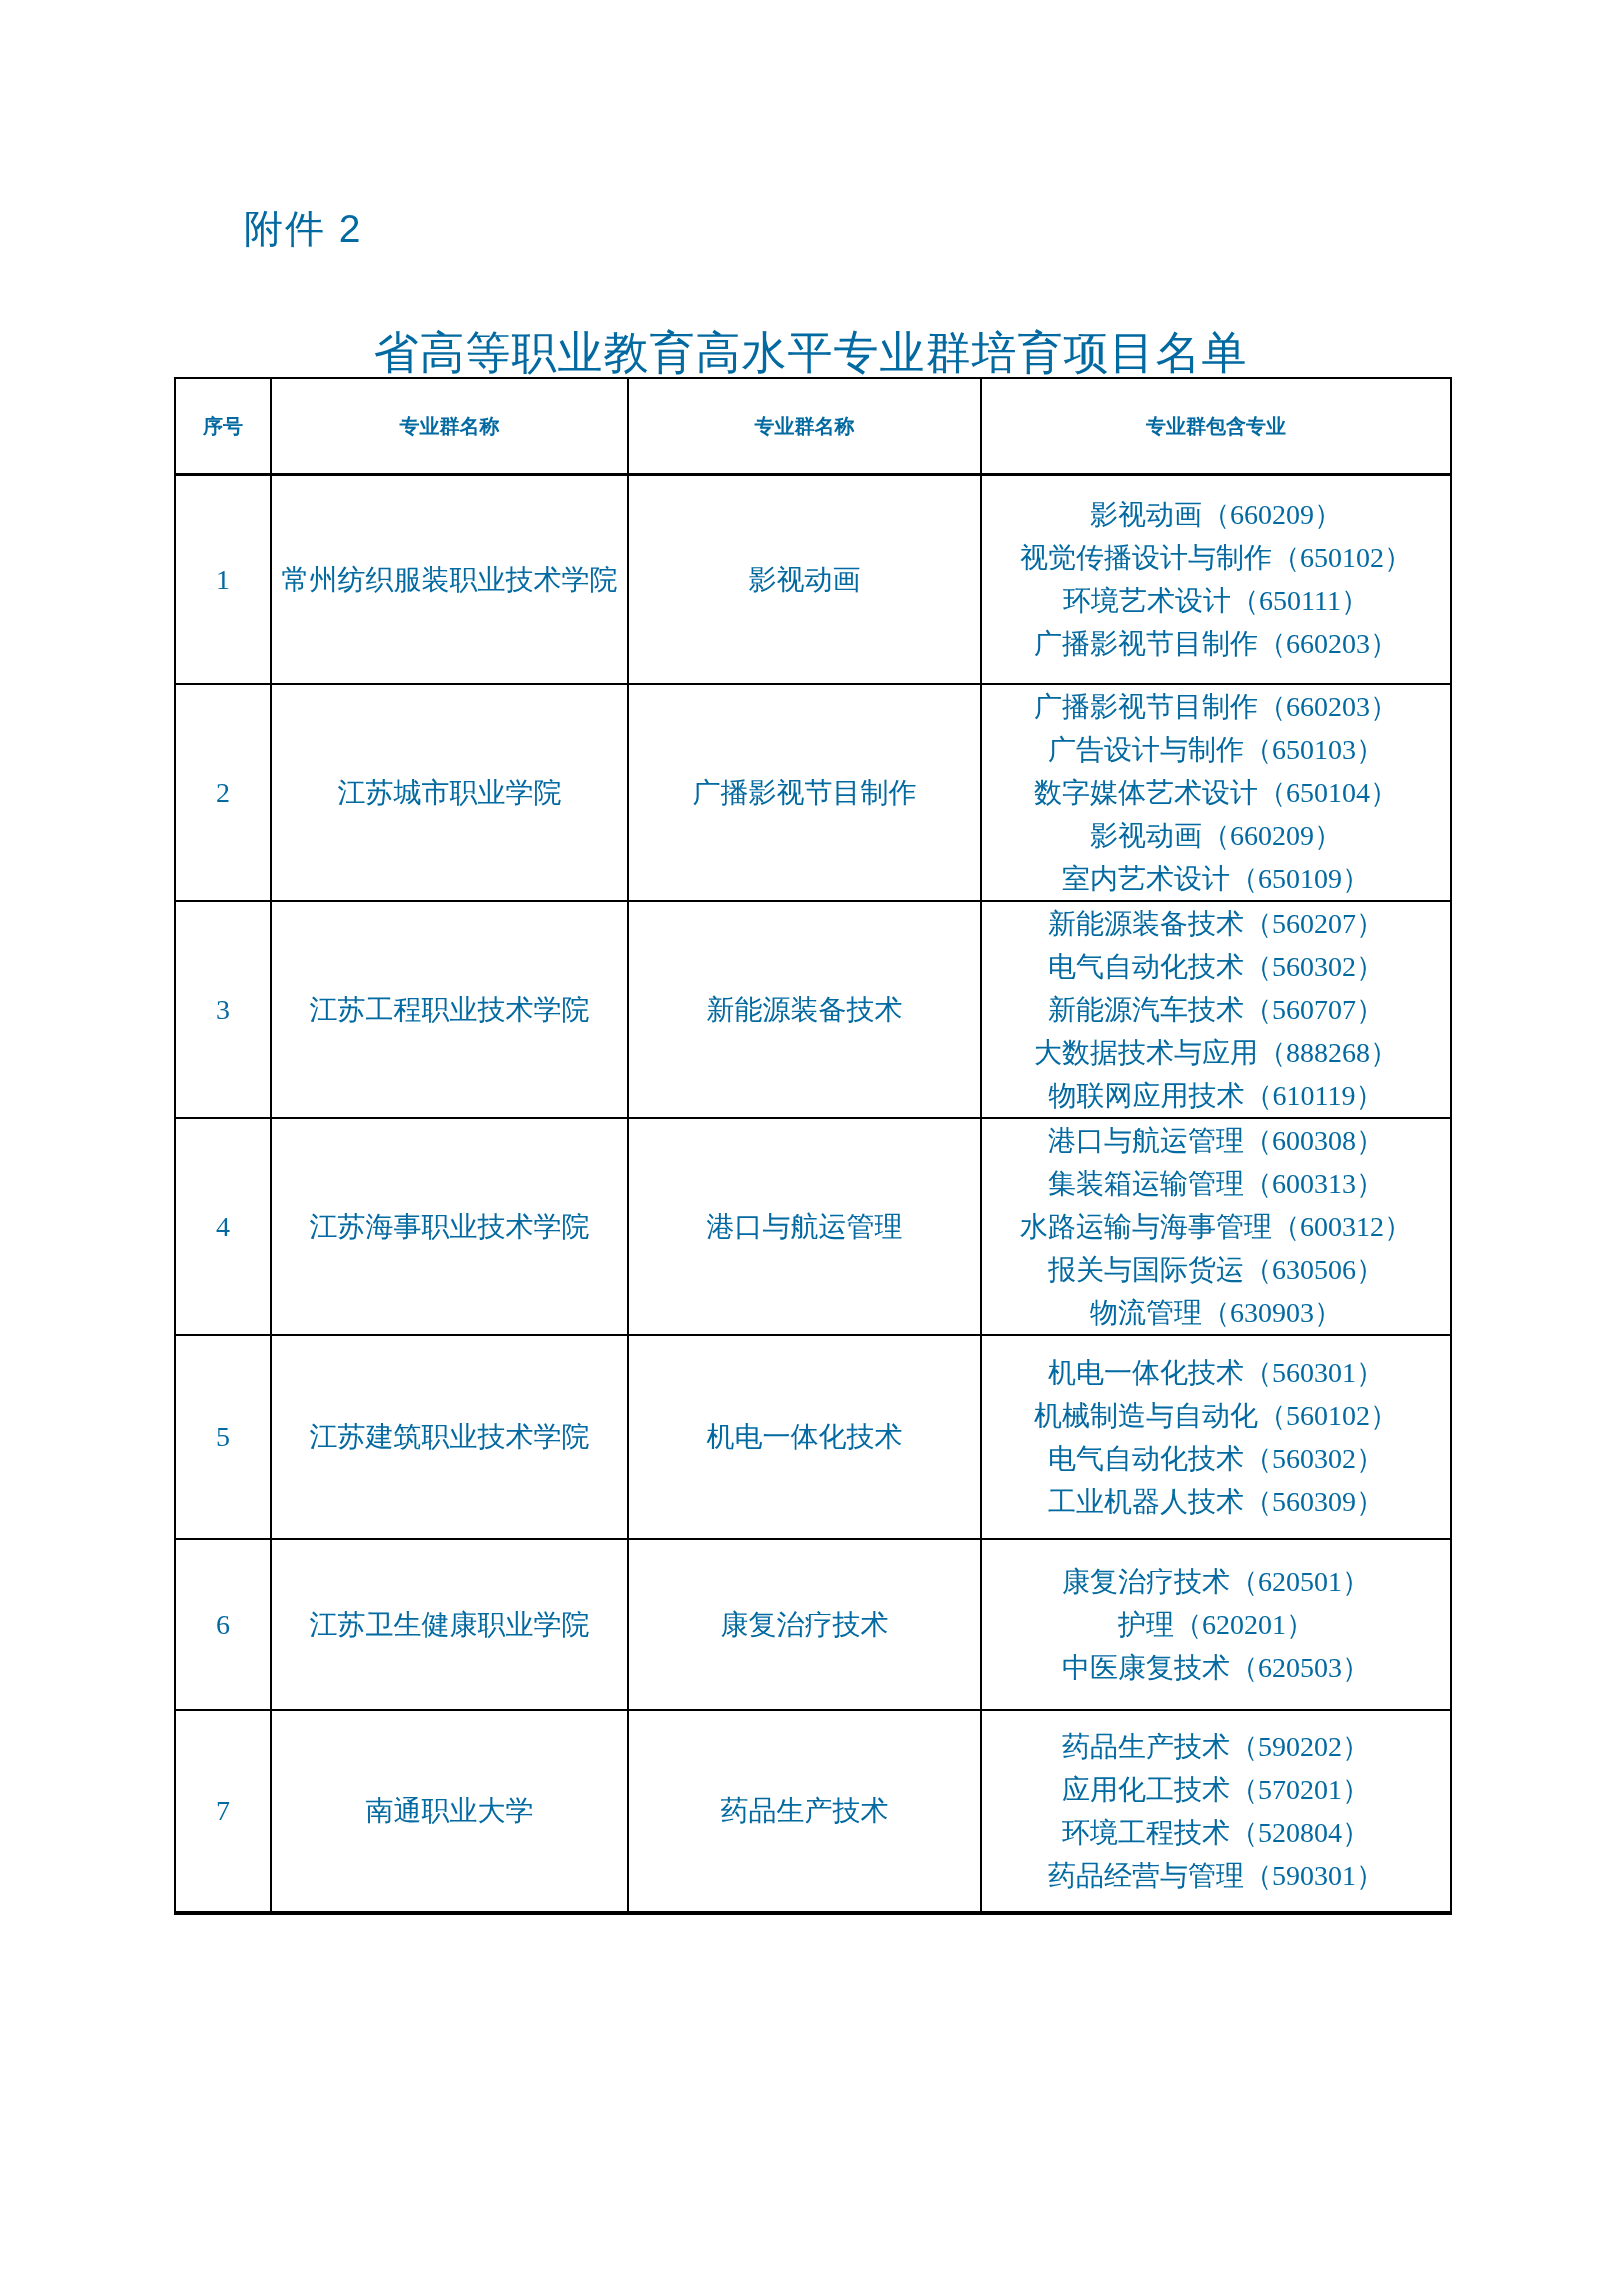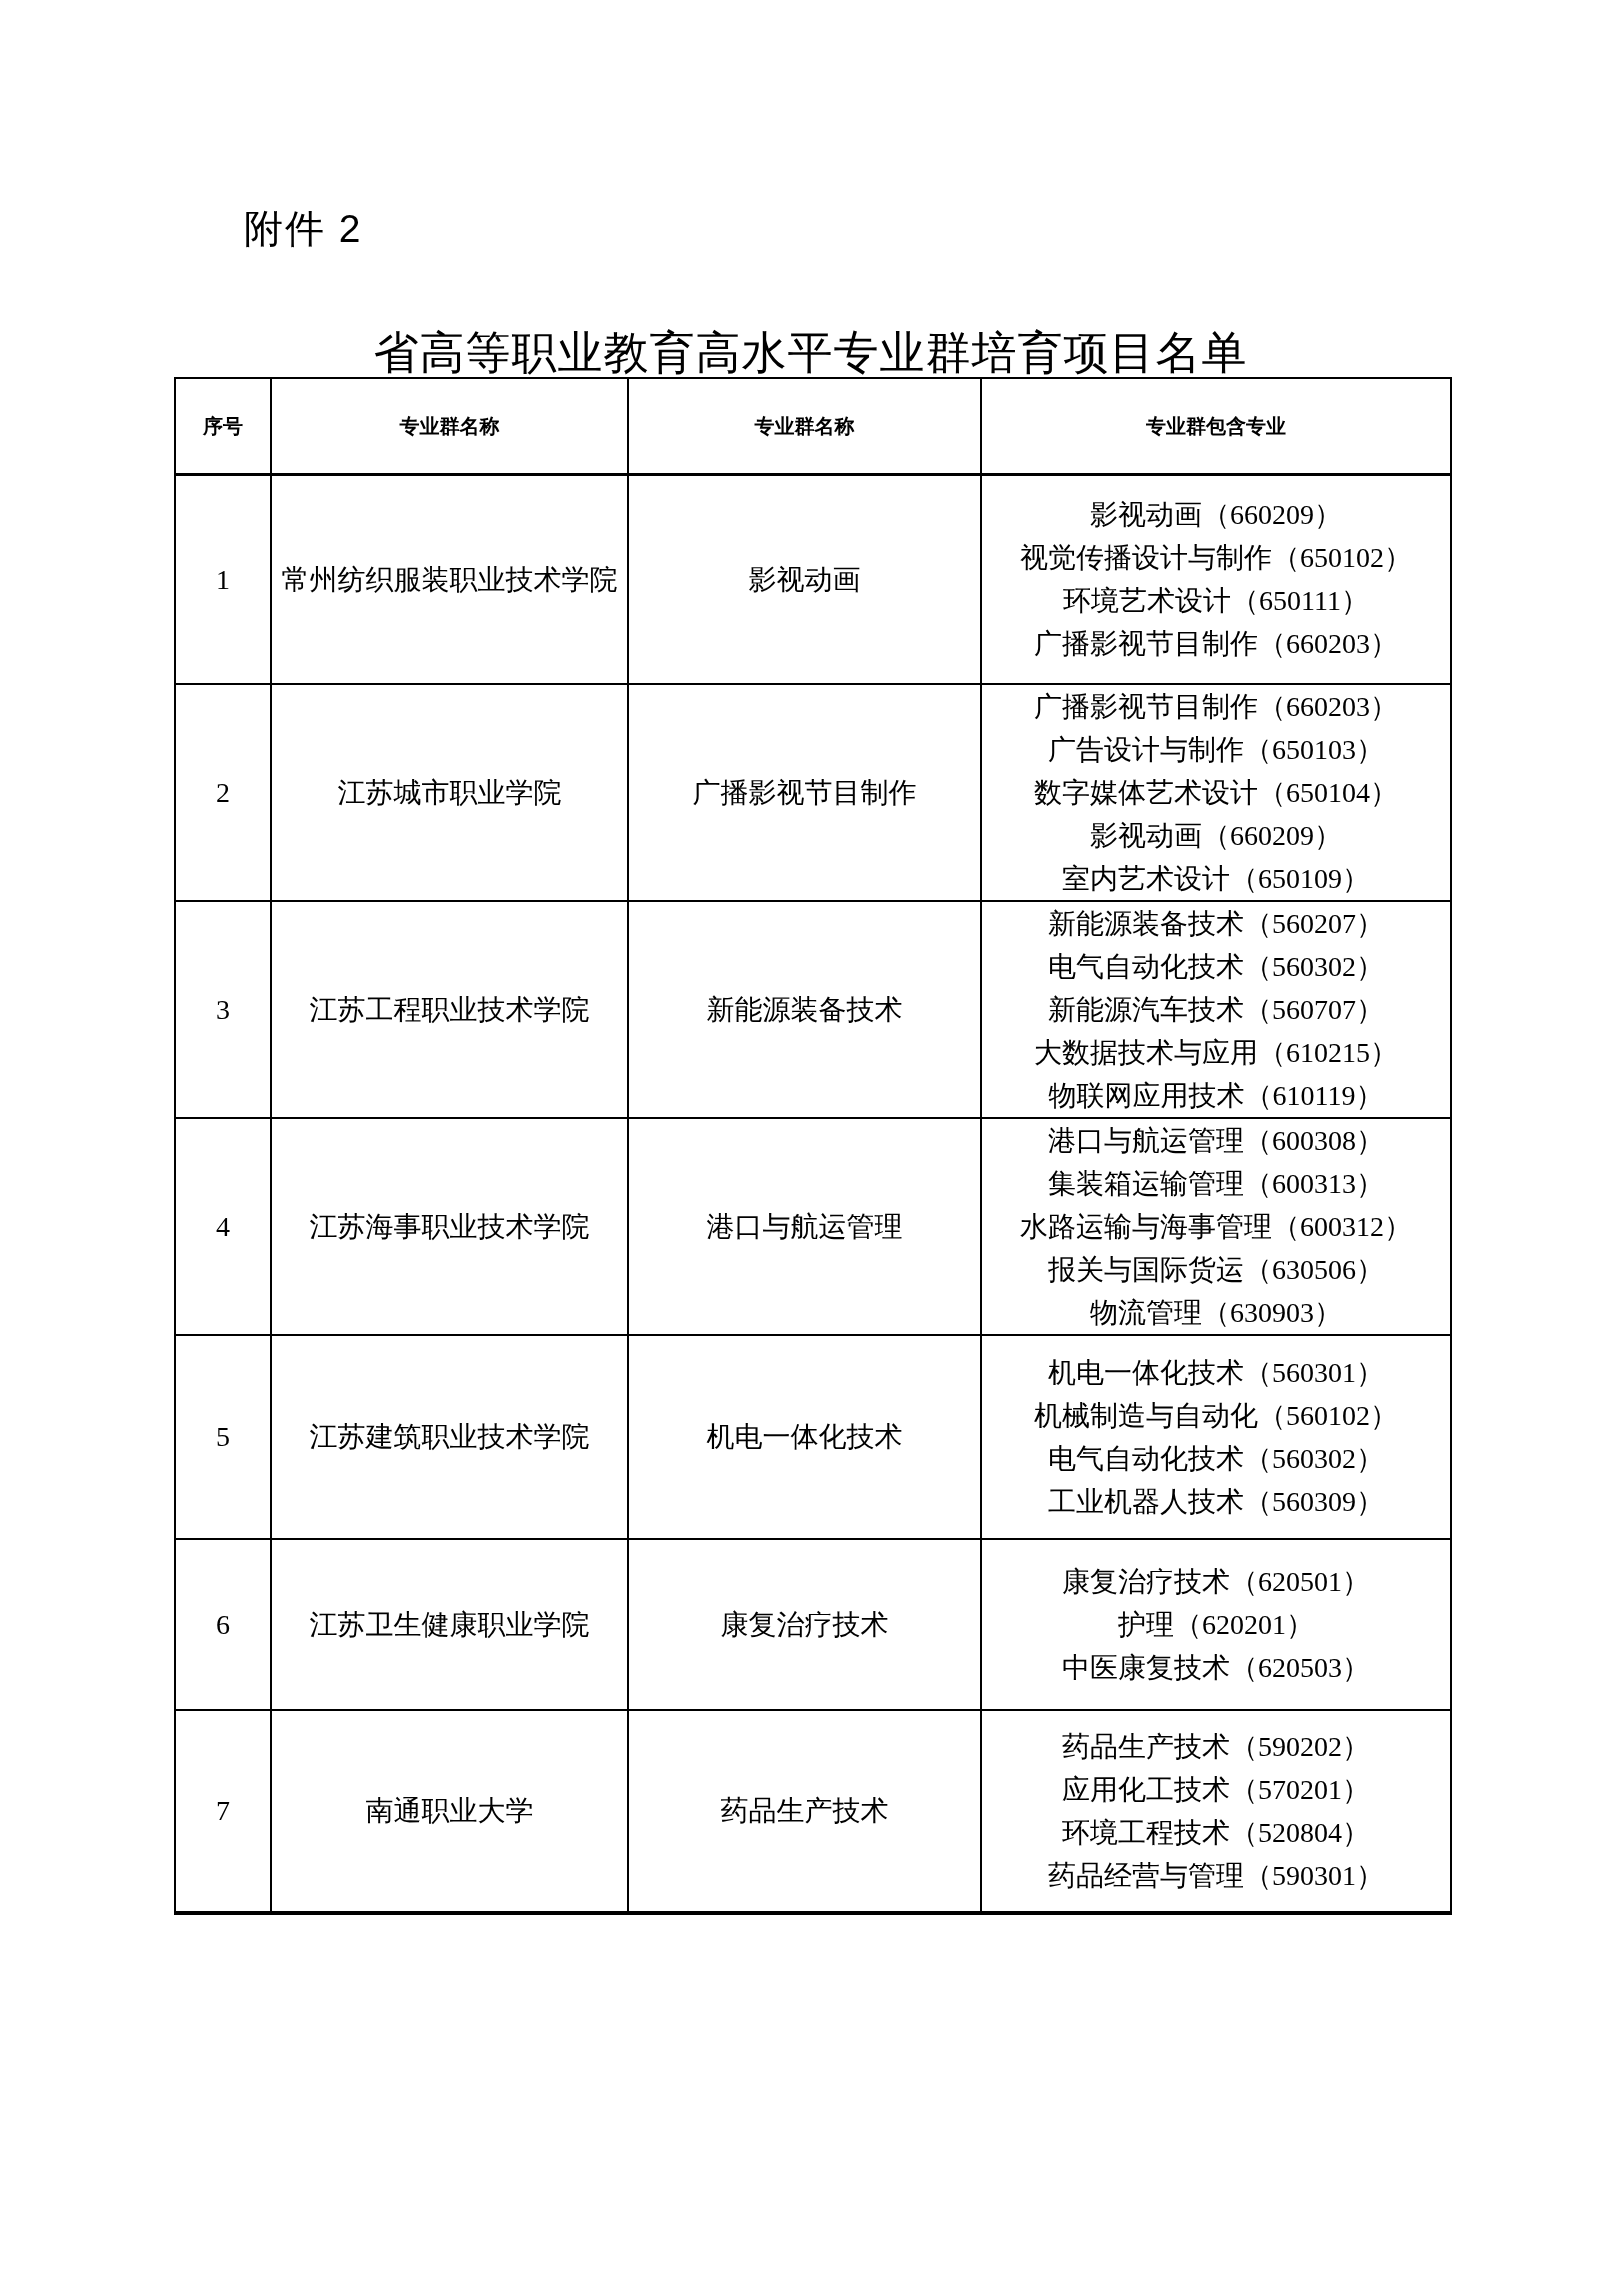--- a/index.html
+++ b/index.html
@@ -5,21 +5,21 @@
   html, body {
     margin: 0;
     padding: 0;
     background: #ffffff;
   }
   .page {
     position: relative;
     width: 1621px;
     height: 1995px;
     background: #ffffff;
-    color: #000000;
+    color: #0369a1;
     font-family: "Liberation Serif", serif;
     overflow: hidden;
   }
   .attachment-label {
     position: absolute;
     left: 244px;
     top: 202px;
     font-family: "Liberation Sans", sans-serif;
     font-size: 39px;
     font-weight: 500;
@@ -134,21 +134,21 @@
           </td>
         </tr>
         <tr>
           <td>3</td>
           <td class="cell-school">江苏工程职业技术学院</td>
           <td>新能源装备技术</td>
           <td class="cell-majors">
             <div>新能源装备技术（560207）</div>
             <div>电气自动化技术（560302）</div>
             <div>新能源汽车技术（560707）</div>
-            <div>大数据技术与应用（610215）</div>
+            <div>大数据技术与应用（888268）</div>
             <div>物联网应用技术（610119）</div>
           </td>
         </tr>
         <tr>
           <td>4</td>
           <td class="cell-school">江苏海事职业技术学院</td>
           <td>港口与航运管理</td>
           <td class="cell-majors">
             <div>港口与航运管理（600308）</div>
             <div>集装箱运输管理（600313）</div>

